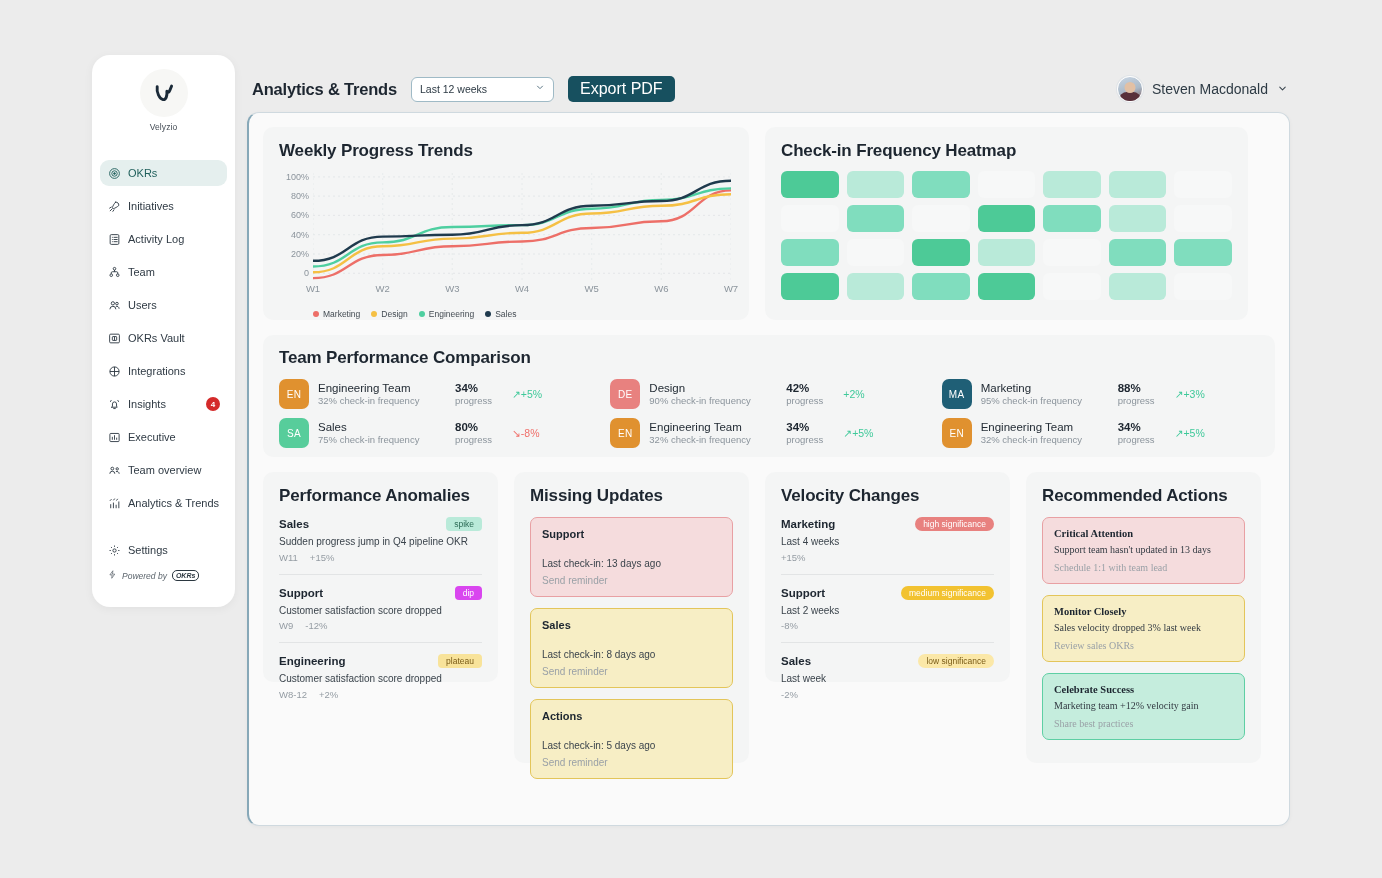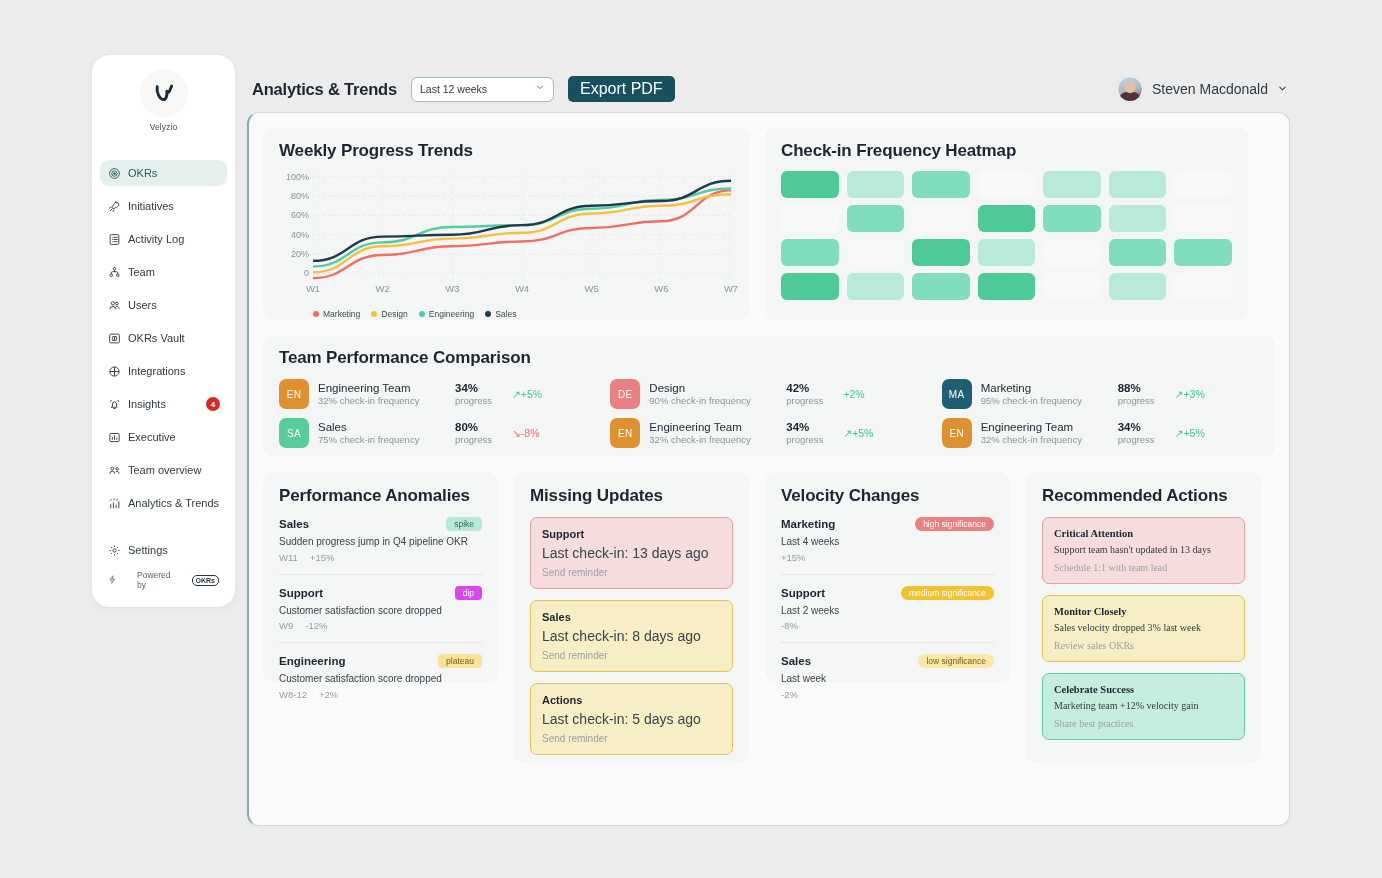--- a/index.html
+++ b/index.html
@@ -40,22 +40,22 @@
   .nav-ico svg { width:13px; height:13px; display:block; }
   .nav-label { white-space:nowrap; }
   .nav-badge {
     position:absolute; right: 7px;
     background:#d42a2a; color:#fff; font-size:8px; font-weight:700;
     width:14px; height:14px; border-radius:50%;
     display:flex; align-items:center; justify-content:center;
   }
   .nav-gap { height: 14px; }
   .powered {
-    display:flex; align-items:center; gap:20px; padding: 0 8px;
-    font-size: 8.5px; color:#5d666e; margin-top: 2px;
+    display:flex; align-items:center; gap:5px; padding: 0 8px;
+    font-size: 8.5px; color:#5d666e; margin-top: 2px; font-style: italic;
   }
   .powered-logo {
     border:1.3px solid #2b3740; border-radius:5px;
     font-size:7px; font-weight:700; padding:1px 3px; color:#2b3740;
   }
 
   
   .header {
     position:absolute; left:252px; top:70px; width:1036px; height:38px;
     display:flex; align-items:center; gap:14px;
@@ -162,21 +162,21 @@
   .pill { font-size:8.5px; padding:2px 8px; border-radius:4px; }
   .an-desc { font-size:10px; color:#3b444c; margin-top:4px; line-height:1.35; }
   .an-meta { font-size:9.5px; color:#949ca3; margin-top:3px; }
   .an-meta span { margin-right:12px; }
   .divider { height:1px; background:#e2e4e5; margin-top:11px; }
 
   .mu-item {
     border-radius:7px; border:1px solid; padding:10px 11px; margin-top:11px;
   }
   .mu-name { font-size:11px; font-weight:700; color:#1d2630; }
-  .mu-sub { font-size:14px; color:#3b444c; margin-top:5px; }
+  .mu-sub { font-size:10px; color:#3b444c; margin-top:18px; }
   .mu-act { font-size:10px; color:#9aa1a7; margin-top:6px; cursor:pointer; }
 
   .ra-item { border-radius:7px; border:1px solid; padding:10px 11px; margin-top:11px;font-family:Liberation Serif, serif; }
   .ra-title { font-size:10.5px; font-weight:700; color:#1d2630; }
   .ra-desc { font-size:10px; color:#333b43; margin-top:4px; line-height:1.4; }
   .ra-act { font-size:10px; color:#9aa1a7; margin-top:5px; }
 </style>
 </head>
 <body>
 

